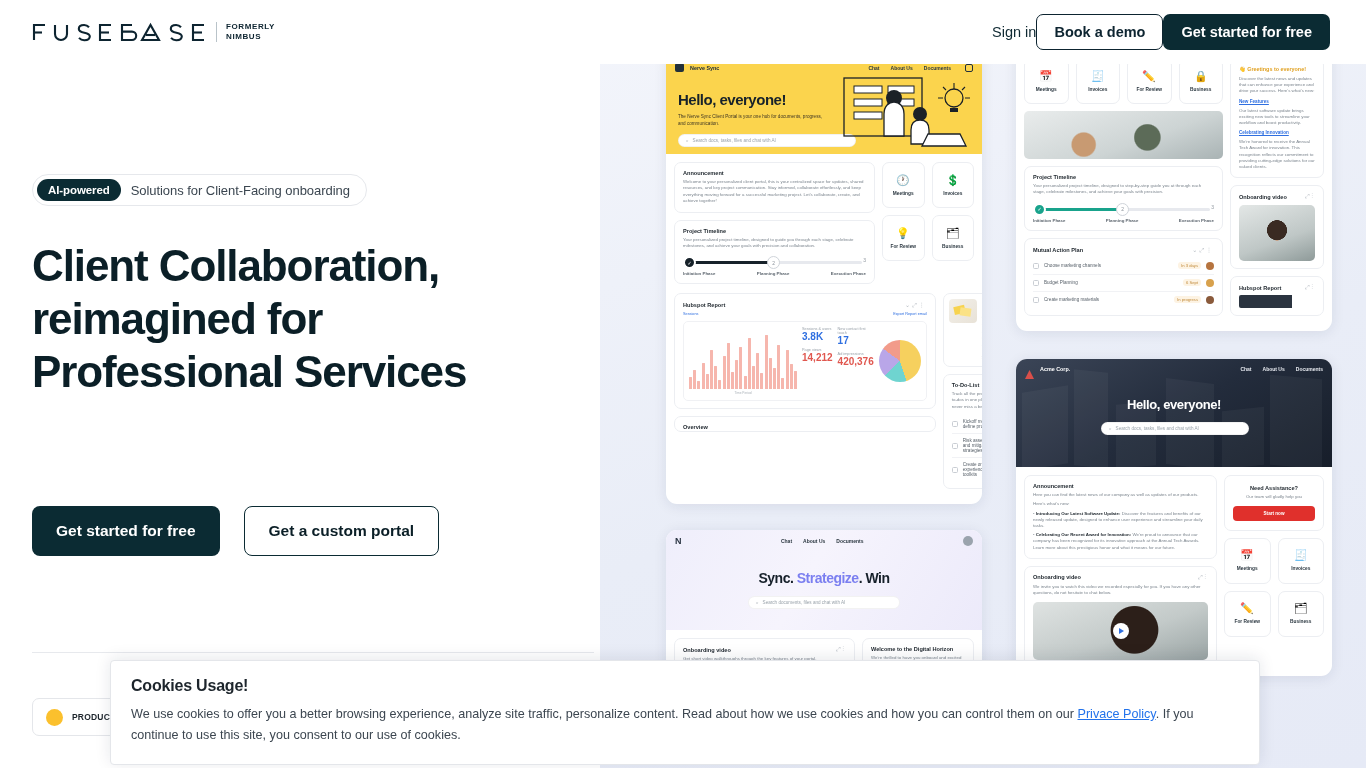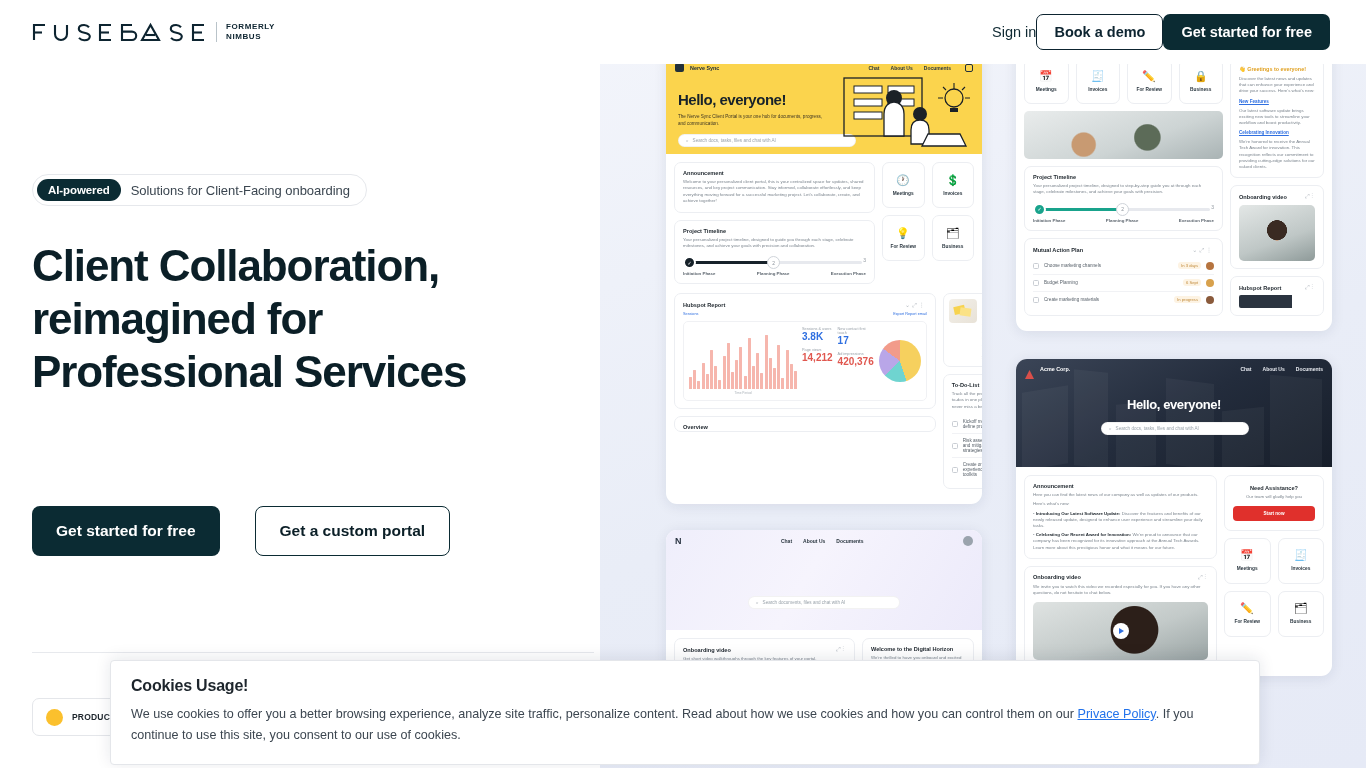--- a/index.html
+++ b/index.html
@@ -63,21 +63,21 @@
     position:absolute; top:354px; left:32px; width:540px;
     font-size:16.5px; line-height:25px; color:#4a5662;
   }
   .hero-cta { position:absolute; top:442px; left:32px; display:flex; gap:24px; }
   .cta-dark {
     background:#0b2b33; color:#fff; border-radius:8px; border:none;
     font-size:15.5px; font-weight:700; padding:15px 24px; cursor:pointer;
   }
   .cta-outline {
     background:#fff; color:#0b1f27; border:1.6px solid #0b2b33; border-radius:8px;
-    font-size:15.5px; font-weight:700; padding:15px 24px; cursor:pointer;margin-left:11px;
+    font-size:15.5px; font-weight:700; padding:15px 24px; cursor:pointer;
   }
   .hero-divider { position:absolute; top:588px; left:32px; width:562px; height:1px; background:#e7e9ed; }
 
   .proof { position:absolute; top:634px; left:32px; display:flex; align-items:center; gap:34px; }
   .ph-badge {
     width:188px; height:38px; border:1px solid #e4e6ea; border-radius:7px;
     display:flex; align-items:center; gap:9px; padding-left:13px; background:#fff;
   }
   .ph-dot { width:17px; height:17px; border-radius:50%; background:#fbc02d; }
   .ph-text { font-size:8.5px; font-weight:700; color:#1d252c; letter-spacing:.2px; }
@@ -563,20 +563,23 @@
         <div class="purple-hero">
           <div class="mini-top">
             <div style="font-size:9px;font-weight:800;color:#2a3442;">Ν</div>
             <div class="mini-nav" style="margin-left:auto;margin-right:auto;">
               <span>Chat</span>
               <span>About Us</span>
               <span>Documents</span>
             </div>
             <div style="width:10px;height:10px;border-radius:50%;background:#9aa3ad;"></div>
           </div>
+          <div class="ph-title">
+            <span>Sync.</span><span class="ph-accent"> Strategize</span><span>. Win</span>
+          </div>
           <div class="mini-search ph-search2">
             <span>⌕</span>
             <span>Search documents, files and chat with AI</span>
           </div>
         </div>
         <div style="padding:8px;display:flex;gap:7px;">
           <div style="flex:1;">
             <div class="blk" style="margin-bottom:0;">
               <div style="display:flex;align-items:center;">
                 <span class="blk-title" style="flex:1;">Onboarding video</span>

